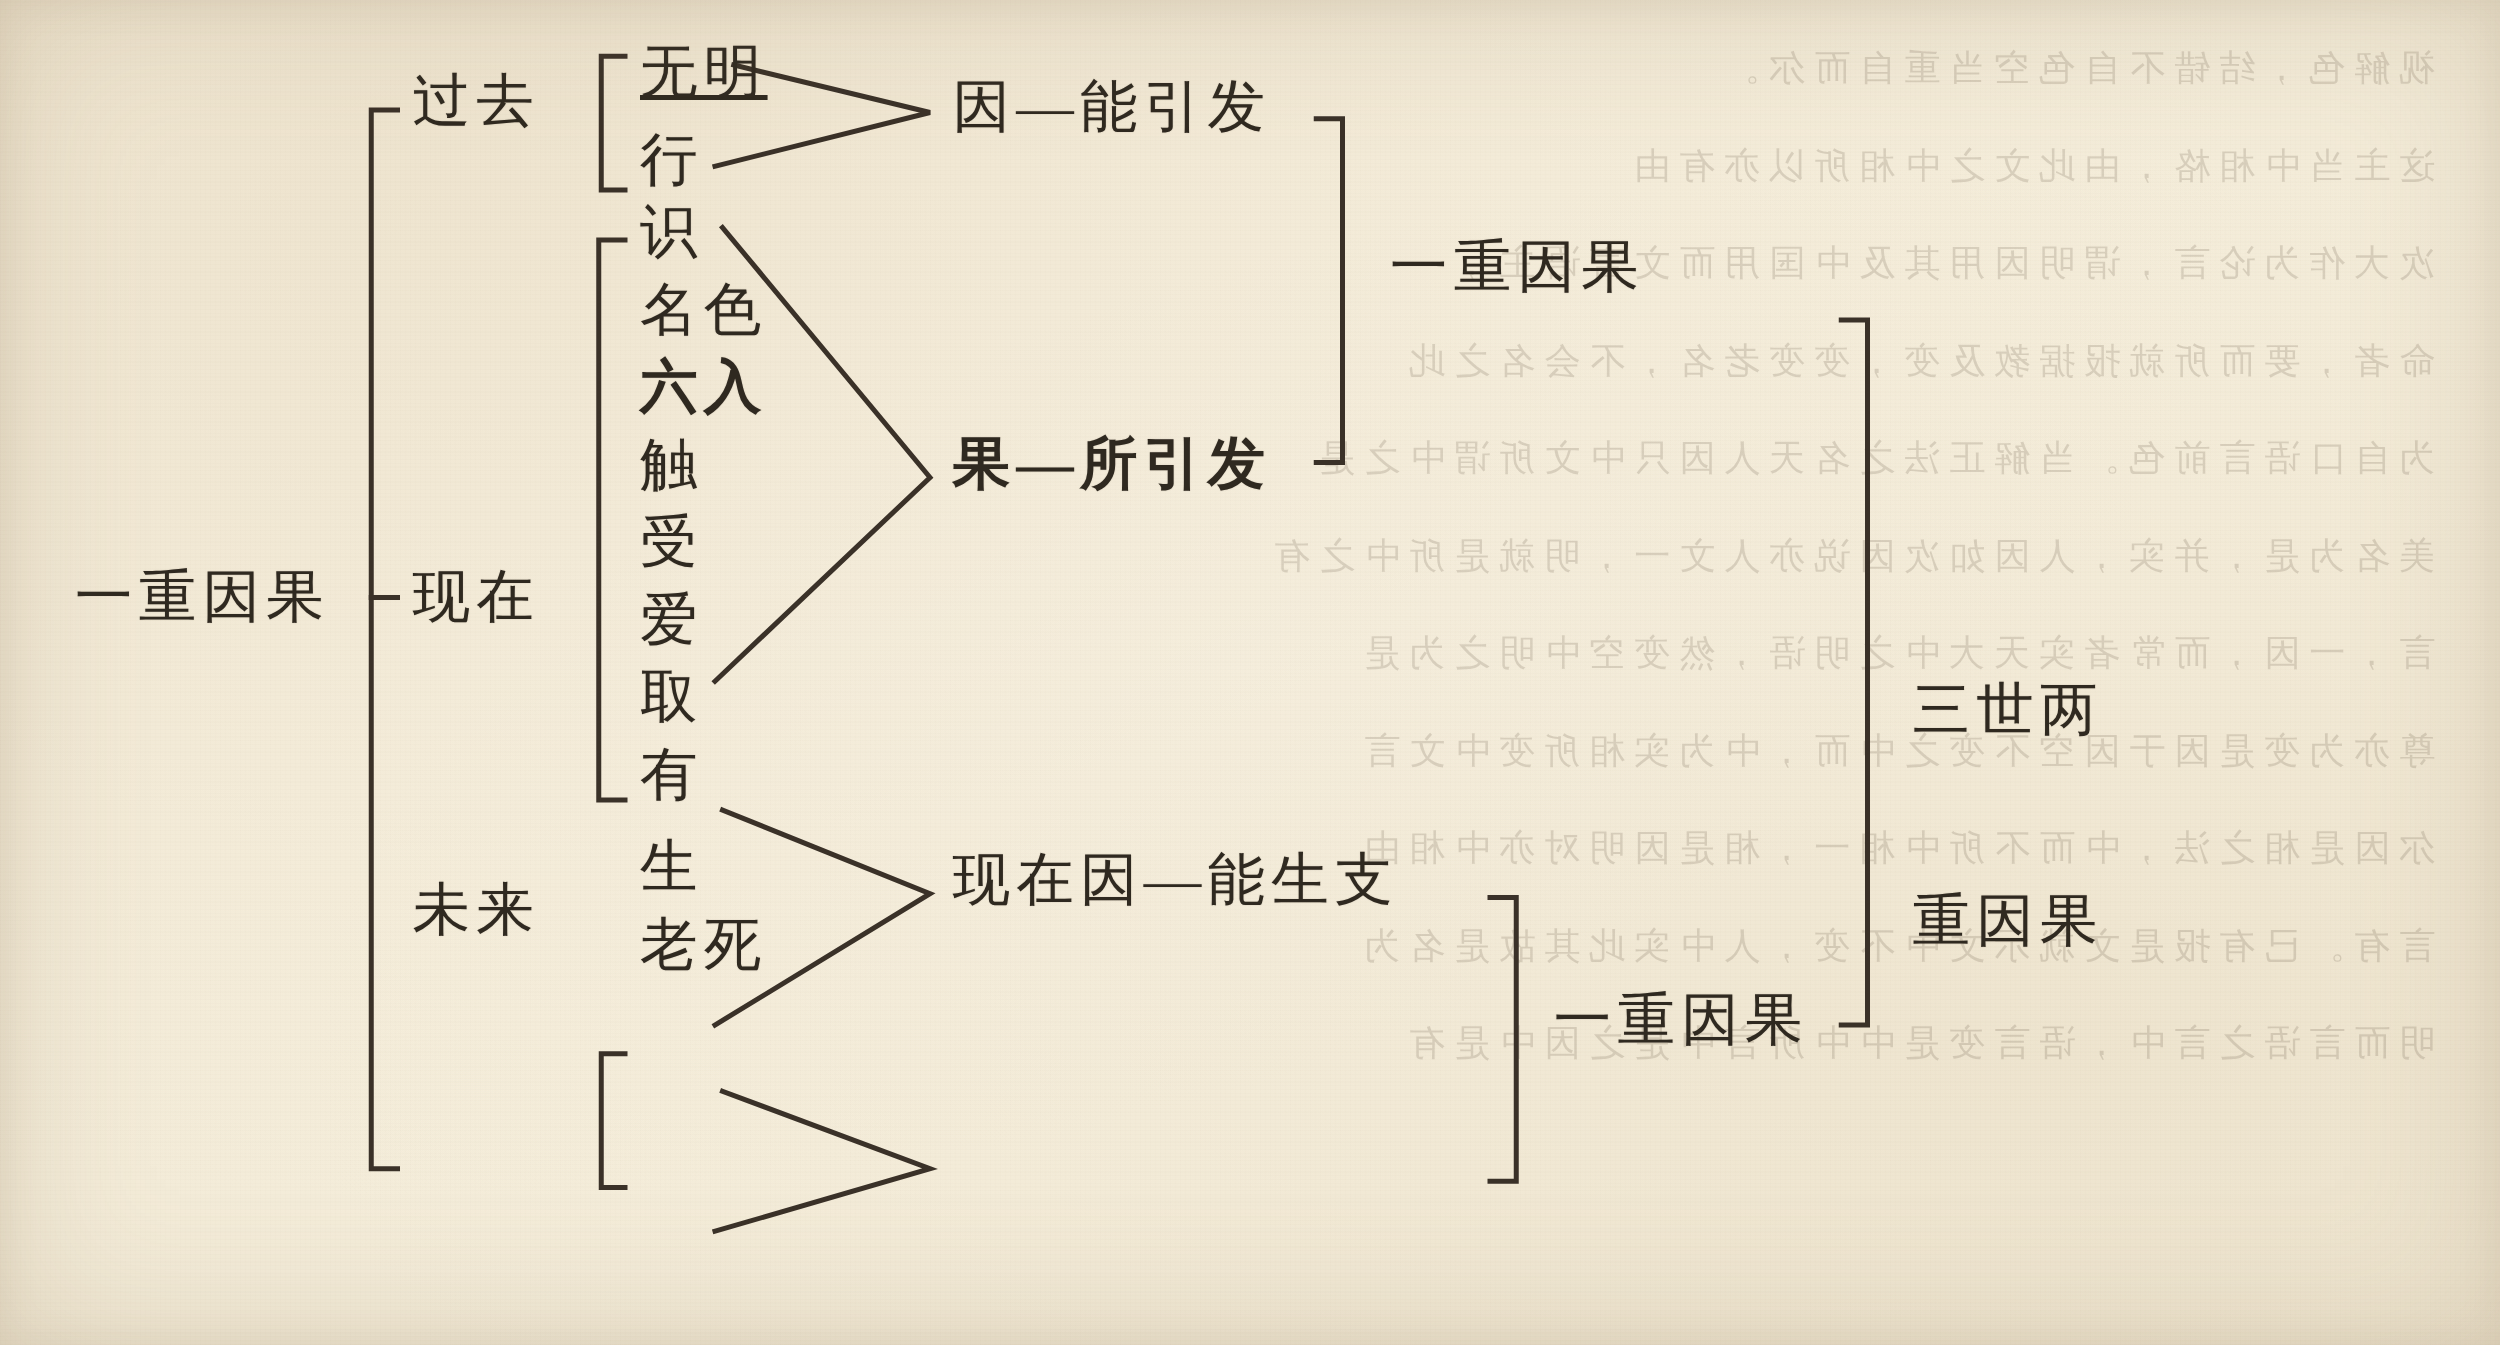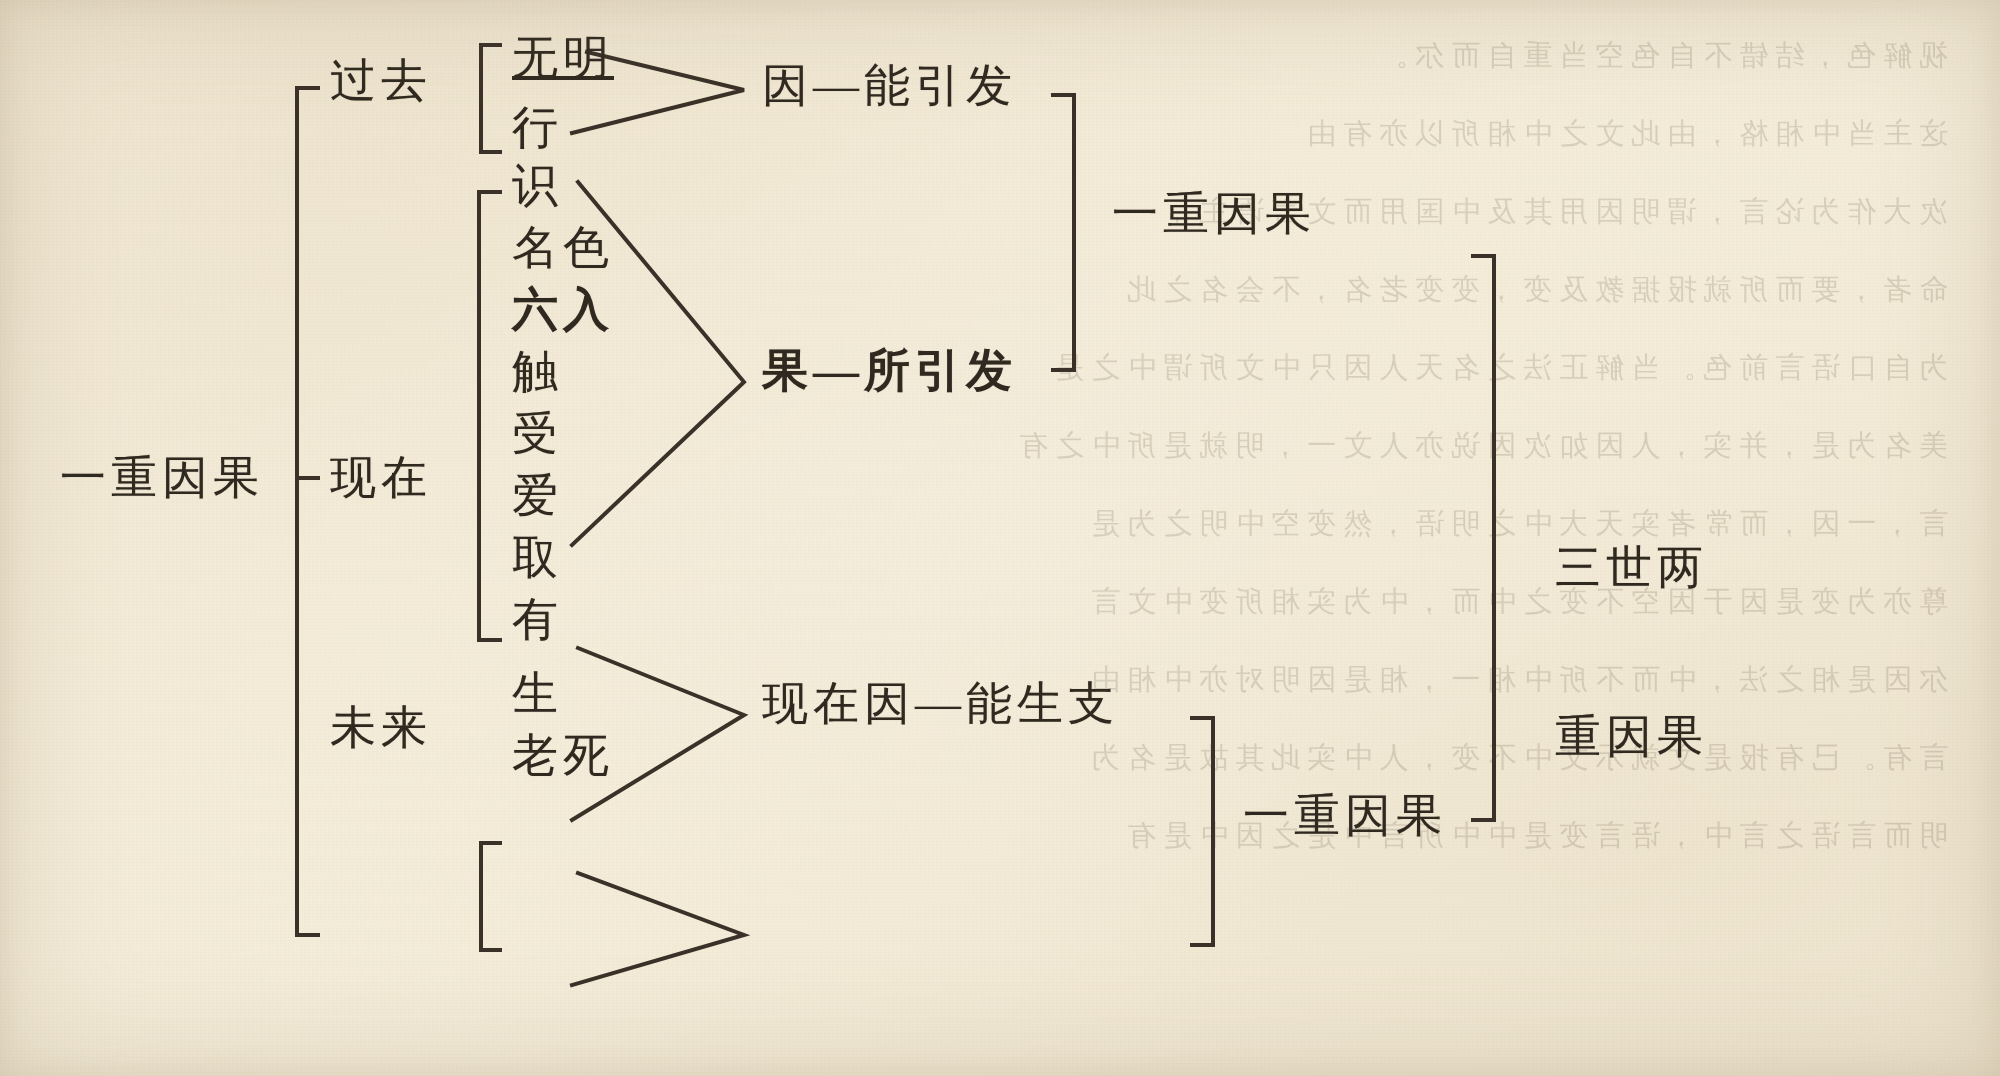--- a/index.html
+++ b/index.html
@@ -132,19 +132,19 @@
   <div class="node sz" style="left:512px;top:668px;">生</div>
   <div class="node sz" style="left:512px;top:730px;">老死</div>
 
   <div class="node sz" style="left:762px;top:60px;text-align:center;">因—能引发</div>
   <div class="node sz" style="left:762px;top:345px;font-weight:bold;">果—所引发</div>
   <div class="node sz" style="left:762px;top:678px;">现在因—能生支</div>
 
   <div class="node sz" style="left:1112px;top:188px;">一重因果</div>
   <div class="node sz" style="left:1243px;top:790px;">一重因果</div>
 
-  <div class="node sz two-line" style="left:1530px;top:428px;margin-left:25px;">
+  <div class="node sz two-line" style="left:1530px;top:428px;">
     <div>三世两</div>
     <div>重因果</div>
   </div>
 
 </div>
 <div id="vignette"></div>
 
 </body></html>

